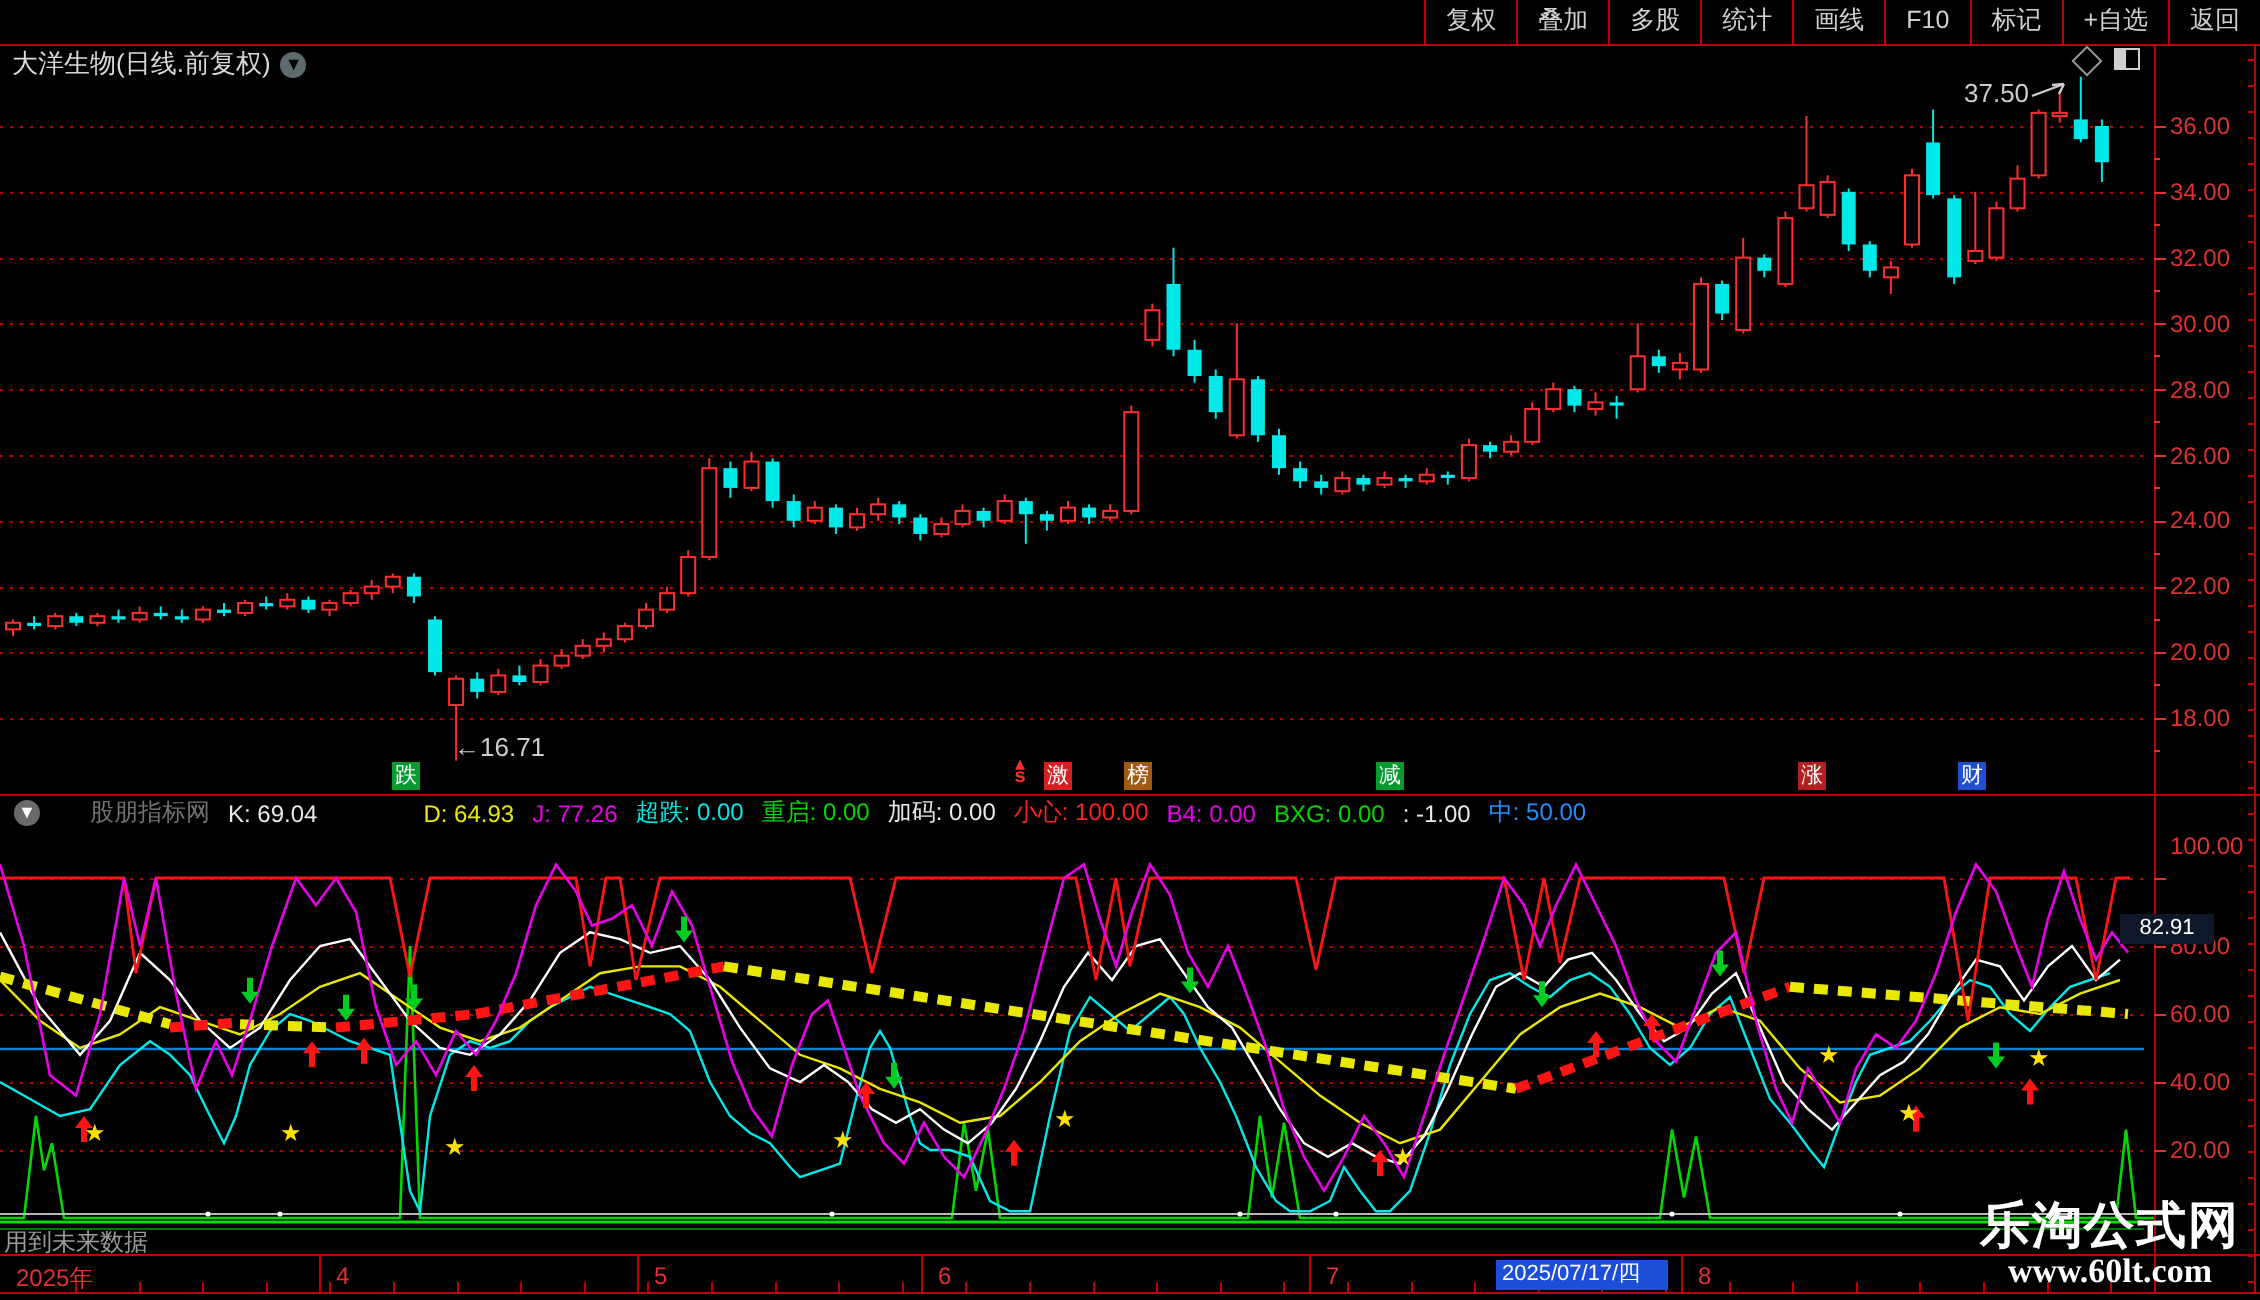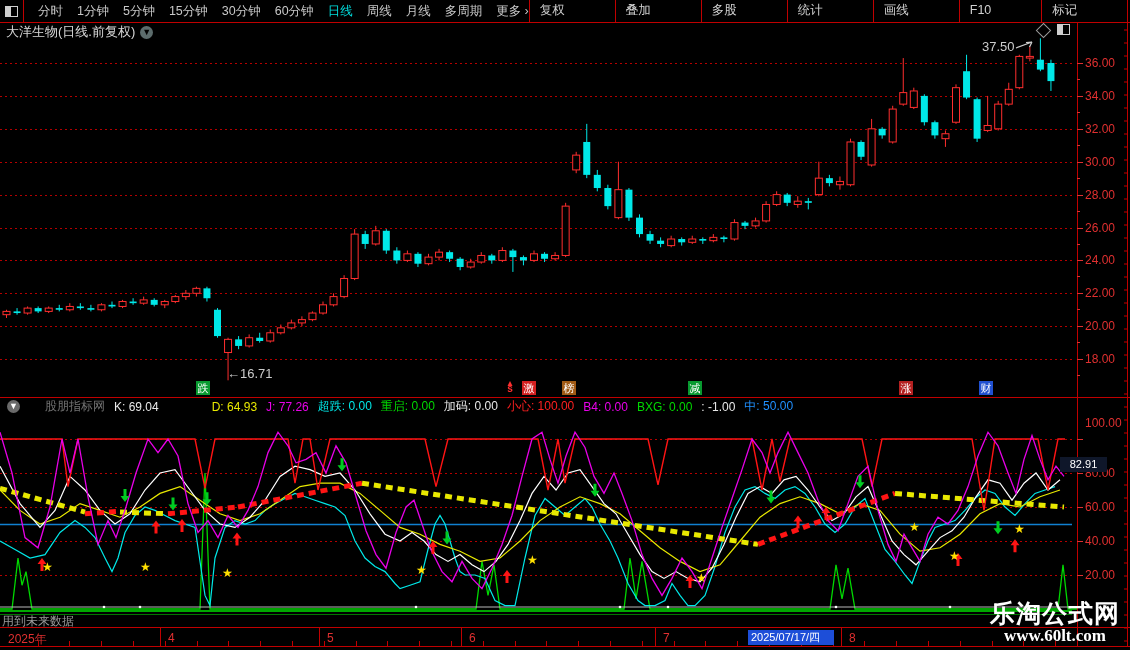--- a/index.html
+++ b/index.html
@@ -7,21 +7,21 @@
        font-family:"Liberation Sans","DejaVu Sans",sans-serif;}
   
   #menubar{position:absolute;left:0;top:0;width:1130px;height:22px;background:#000;
            border-bottom:1px solid #c00000;display:flex;align-items:center;}
   #menu-left{display:flex;align-items:center;height:22px;}
   #menu-icon-cell{width:23px;height:22px;border-right:1px solid #c00000;display:flex;align-items:center;justify-content:center;}
   .split-square{width:11px;height:9px;border:1px solid #cfcfcf;position:relative;}
   .split-square::after{content:"";position:absolute;left:0;top:0;width:5px;height:9px;background:#cfcfcf;}
   .mitem{color:#c8c8c8;font-size:12.5px;margin-left:14px;cursor:default;white-space:nowrap;}
   .mitem.active{color:#00dcdc;}
-  #menu-right{margin-left:auto;display:flex;height:22px;gap:40px;}
+  #menu-right{margin-left:auto;display:flex;height:22px;}
   .rcell{border-left:1px solid #c00000;color:#d0d0d0;font-size:12.5px;line-height:21px;
          padding:0 10px;white-space:nowrap;}
   
   #titlebar{position:absolute;left:6px;top:24px;height:16px;display:flex;align-items:center;z-index:5;}
   #title-text{color:#d8d8d8;font-size:13px;}
   .drop-circle{width:13px;height:13px;border-radius:50%;background:#5c6c6c;color:#17212
 
 1;font-size:9px;
          line-height:13px;text-align:center;margin-left:5px;}
   
@@ -52,37 +52,20 @@
   #watermark{position:absolute;left:975px;top:600px;width:160px;text-align:center;z-index:20;color:#fff;}
   #wm1{font-size:25px;font-weight:bold;letter-spacing:1px;line-height:26px;}
   #wm2{font-size:17px;font-weight:bold;font-family:"Liberation Serif","DejaVu Serif",serif;line-height:20px;}
 </style>
 </head>
 <body>
 
 <div id="app">
 
   <div id="menubar">
-    <div id="menu-left">
-      <div id="menu-icon-cell">
-        <span class="split-square"></span>
-      </div>
-
-    <span class="mitem">分时</span>
-        <span class="mitem">1分钟</span>
-        <span class="mitem">5分钟</span>
-        <span class="mitem">15分钟</span>
-        <span class="mitem">30分钟</span>
-        <span class="mitem">60分钟</span>
-        <span class="mitem active">日线</span>
-        <span class="mitem">周线</span>
-        <span class="mitem">月线</span>
-        <span class="mitem">多周期</span>
-        <span class="mitem">更多 ›</span>
-      </div>
     <div id="menu-right">
 
     <span class="rcell">复权</span>
         <span class="rcell">叠加</span>
         <span class="rcell">多股</span>
         <span class="rcell">统计</span>
         <span class="rcell">画线</span>
         <span class="rcell">F10</span>
         <span class="rcell">标记</span>
         <span class="rcell">+自选</span>

